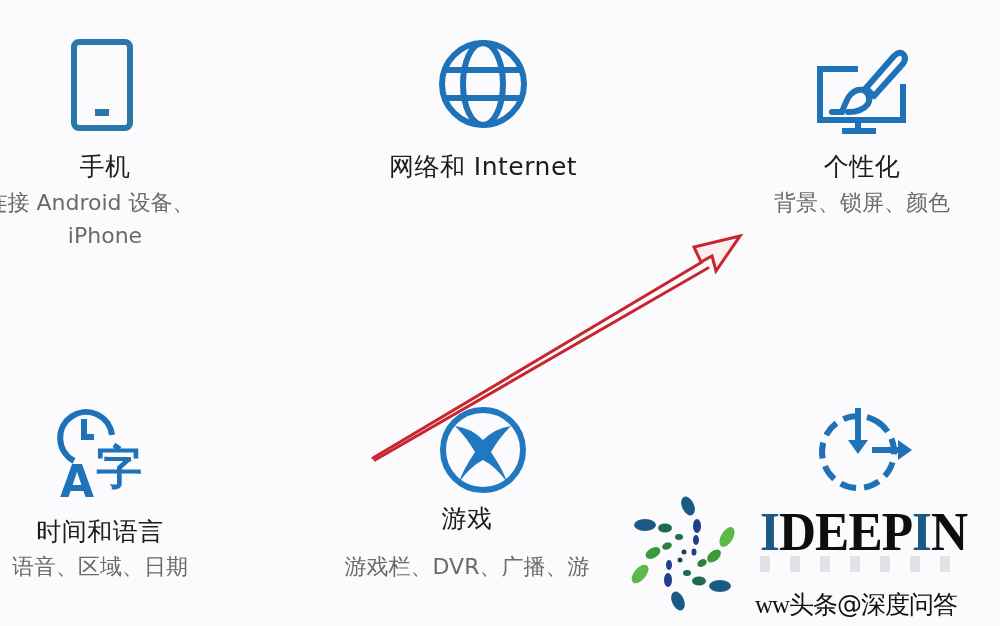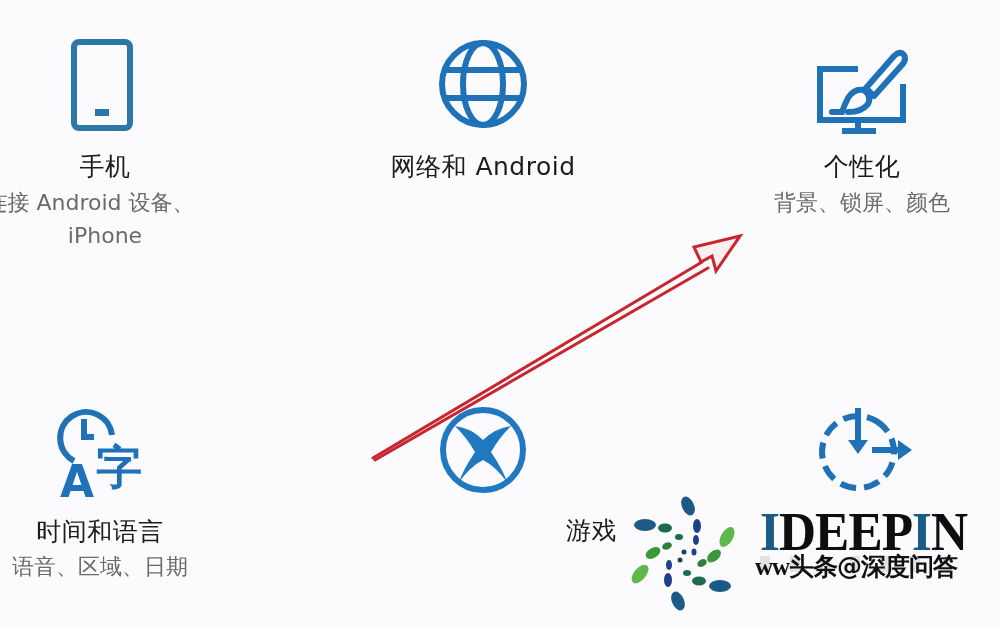--- a/index.html
+++ b/index.html
@@ -25,22 +25,22 @@
     font-size:54px; line-height:48px; letter-spacing:-1px; color:#0e0e0e;
     transform:scaleX(0.95); transform-origin:left top;
   }
   .wm-logo-text .blue { color:#1a5a85; }
   .wm-reflect {
     position:absolute; left:760px; top:556px; width:208px; height:16px;
     background:repeating-linear-gradient(90deg, rgba(150,150,160,0.35) 0 10px, transparent 10px 30px);
     opacity:0.7;
   }
   .wm-caption {
-    position:absolute; left:755px; top:550px;
-    font-size:25px; font-weight:bold; color:#111; white-space:nowrap; letter-spacing:-1px;
+    position:absolute; left:755px; top:588px;
+    font-size:25px; font-weight:normal; color:#111; white-space:nowrap; letter-spacing:-1px;
   }
   .wm-caption .url { font-family:"Liberation Serif","DejaVu Serif",serif; }
 </style>
 </head>
 <body>
 
 <div class="tile" style="left:-10px; top:30px; width:230px; height:230px;">
   <svg class="icon" style="left:80px; top:8px;" width="64" height="96" viewBox="0 0 64 96">
     <rect x="4" y="4" width="56" height="86" rx="5" ry="5" fill="none" stroke="#2a78a8" stroke-width="6"></rect>
     <rect x="25" y="71" width="14" height="7" fill="#2a78a8"></rect>
@@ -52,21 +52,21 @@
 
 <div class="tile" style="left:333px; top:30px; width:300px; height:200px;">
   <svg class="icon" style="left:104px; top:8px;" width="92" height="92" viewBox="0 0 92 92">
     <g fill="none" stroke="#1f72b8" stroke-width="6">
       <circle cx="46" cy="46" r="41"></circle>
       <ellipse cx="46" cy="46" rx="20" ry="41"></ellipse>
       <line x1="6" y1="32" x2="86" y2="32"></line>
       <line x1="6" y1="60" x2="86" y2="60"></line>
     </g>
   </svg>
-  <div class="title" style="top:120px;">网络和 Android</div>
+  <div class="title" style="top:120px;">网络和 Internet</div>
 </div>
 
 <div class="tile" style="left:712px; top:30px; width:300px; height:200px;">
   <svg class="icon" style="left:102px; top:18px;" width="96" height="86" viewBox="0 0 96 86">
     <g fill="none" stroke="#1f72b8" stroke-width="6">
 
       <polyline points="44,21 6,21 6,72 89,72 89,36"></polyline>
       <line x1="44" y1="72" x2="44" y2="83"></line>
       <line x1="28" y1="83" x2="62" y2="83"></line>
 
@@ -94,21 +94,22 @@
   </svg>
   <div class="title" style="top:115px;">时间和语言</div>
   <div class="desc" style="top:150px;">语音、区域、日期</div>
 </div>
 
 <div class="tile" style="left:317px; top:400px; width:300px; height:226px;">
   <svg class="icon" style="left:120px; top:4px;" width="92" height="92" viewBox="0 0 92 92">
     <circle cx="46" cy="46" r="40" fill="none" stroke="#1f78c0" stroke-width="6"></circle>
     <path d="M18,22 Q34,24 46,36 Q58,24 74,22 Q62,34 54,48 Q66,66 70,78 Q58,62 46,56 Q34,62 22,78 Q26,66 38,48 Q30,34 18,22 Z" fill="#1f78c0"></path>
   </svg>
-  <div class="title" style="top:114px;text-align:right;">游戏</div>
+  <div class="title" style="top:102px;">游戏</div>
+  <div class="desc" style="top:150px;">游戏栏、DVR、广播、游</div>
 </div>
 
 <div class="tile" style="left:800px; top:400px; width:130px; height:100px;">
   <svg class="icon" style="left:12px; top:6px;" width="104" height="90" viewBox="0 0 104 90">
     <g fill="none" stroke="#1f72b8" stroke-width="6">
       <circle cx="46" cy="46" r="36" stroke-dasharray="16 8" transform="rotate(-60 46 46)"></circle>
       <line x1="46" y1="2" x2="46" y2="40"></line>
       <line x1="60" y1="44" x2="90" y2="44"></line>
     </g>
     <polygon points="36,34 56,34 46,48" fill="#1f72b8"></polygon>

